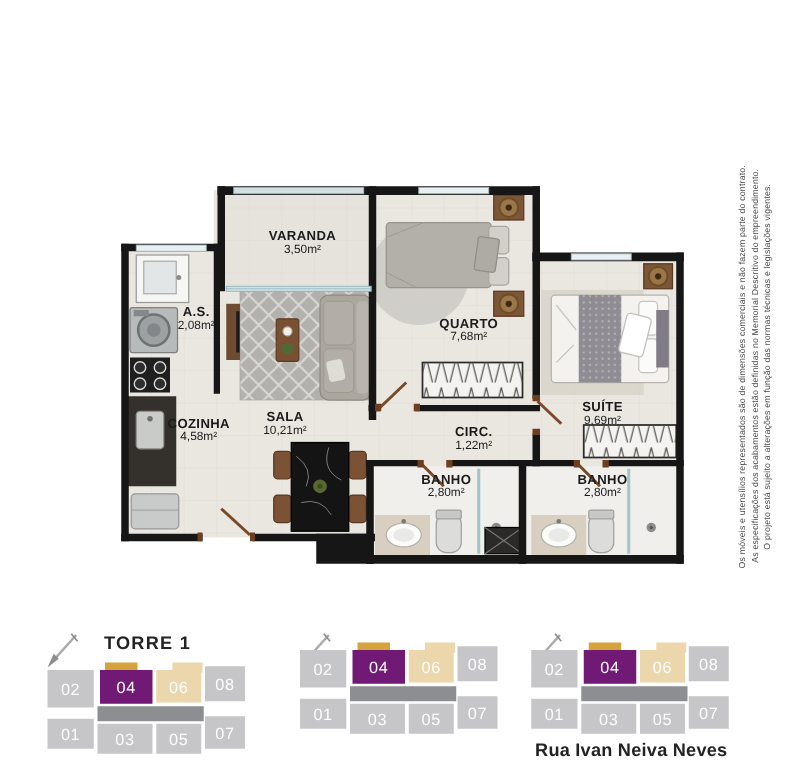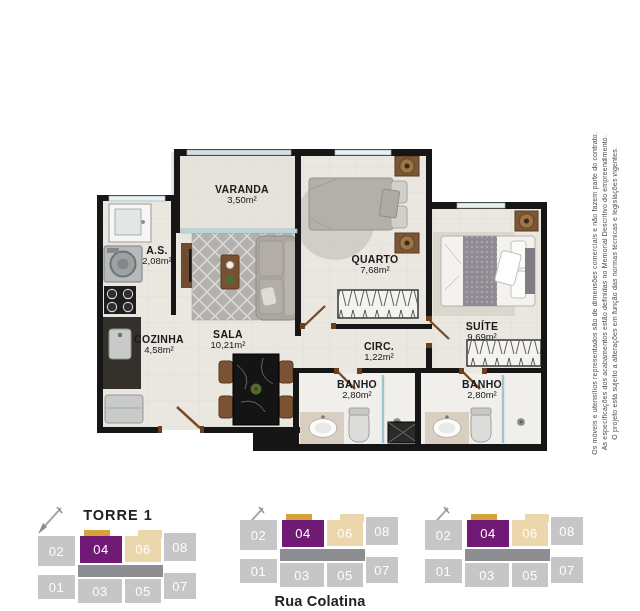--- a/index.html
+++ b/index.html
@@ -333,21 +333,20 @@
         <div class="blk gray" style="left:0;top:6px;width:37px;height:30px;">02</div>
         <div class="blk gold" style="left:42px;top:6px;width:42px;height:27px;">04</div>
         <div class="blk tan" style="left:87px;top:6px;width:36px;height:26px;">06</div>
         <div class="blk gray" style="left:126px;top:3px;width:32px;height:28px;">08</div>
         <div class="blk corr" style="left:40px;top:35px;width:85px;height:12px;"></div>
         <div class="blk gray" style="left:0;top:45px;width:37px;height:24px;">01</div>
         <div class="blk gray" style="left:40px;top:49px;width:44px;height:24px;">03</div>
         <div class="blk gray" style="left:87px;top:49px;width:36px;height:24px;">05</div>
         <div class="blk gray" style="left:126px;top:43px;width:32px;height:26px;">07</div>
       </div>
-      <div class="street">Rua Colatina</div>
     </div>
 
     <div class="tower" style="left:405px;">
       <svg class="compass" viewBox="0 0 32 30">
         <line x1="27" y1="3" x2="9" y2="23" stroke="#a9a9a9" stroke-width="2"></line>
         <line x1="23" y1="2" x2="28" y2="8" stroke="#8d8d8d" stroke-width="1.4"></line>
         <path d="M4,29 L13,22 L9,18 Z" fill="#8d8d8d"></path>
       </svg>
       <div class="diagram">
         <div class="bump gold" style="left:46px;top:0;width:26px;height:8px;"></div>
@@ -355,16 +354,17 @@
         <div class="blk gray" style="left:0;top:6px;width:37px;height:30px;">02</div>
         <div class="blk gold" style="left:42px;top:6px;width:42px;height:27px;">04</div>
         <div class="blk tan" style="left:87px;top:6px;width:36px;height:26px;">06</div>
         <div class="blk gray" style="left:126px;top:3px;width:32px;height:28px;">08</div>
         <div class="blk corr" style="left:40px;top:35px;width:85px;height:12px;"></div>
         <div class="blk gray" style="left:0;top:45px;width:37px;height:24px;">01</div>
         <div class="blk gray" style="left:40px;top:49px;width:44px;height:24px;">03</div>
         <div class="blk gray" style="left:87px;top:49px;width:36px;height:24px;">05</div>
         <div class="blk gray" style="left:126px;top:43px;width:32px;height:26px;">07</div>
       </div>
+      <div class="street">Rua Ivan Neiva Neves</div>
     </div>
 
   </div>
 </div>
 
 </body></html>

